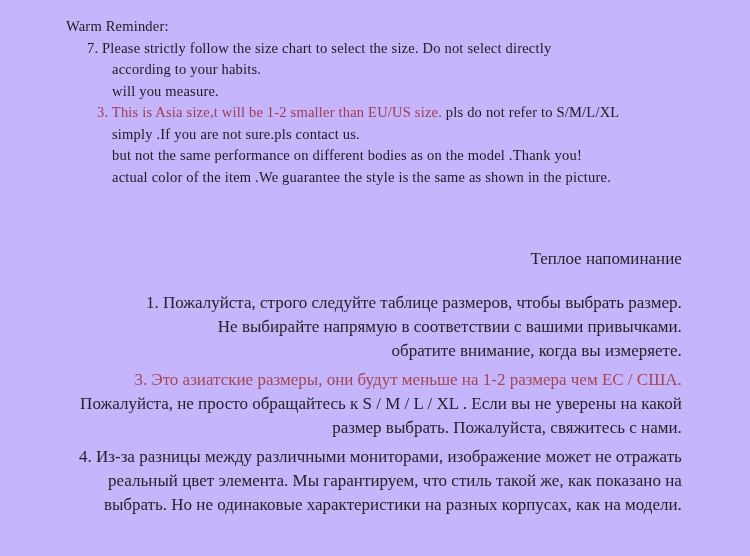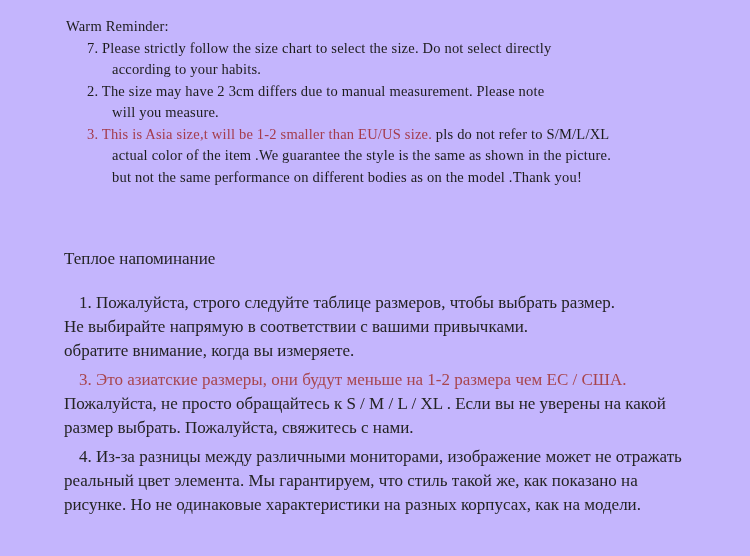--- a/index.html
+++ b/index.html
@@ -19,67 +19,67 @@
     color: #1c1c1c;
     font-size: 14.5px;
     line-height: 21.5px;
     letter-spacing: 0.2px;
     white-space: nowrap;
   }
   .en-block .ln        { white-space: nowrap; }
   .en-block .ln-title  { margin-left: 66px; }
   .en-block .ln-num    { margin-left: 87px; }
   .en-block .ln-cont   { margin-left: 112px; }
-  .en-red  { color: #a43c4c; }
+  .en-red  { color: #a43c4c; margin-left: 10px; }
 
   
   .ru-block {
     position: absolute;
     top: 247px;
     left: 64px;
     color: #242424;
     font-size: 17px;
     line-height: 24px;
     white-space: nowrap;
   }
-  .ru-block .ln      { white-space: nowrap; }
+  .ru-block .ln      { white-space: nowrap; text-align: right; }
   .ru-block .ln-num  { margin-left: 15px; margin-top: 20px; }
   .ru-block .gap     { margin-top: 5px; }
   .ru-red { color: #a8454d; }
 </style>
 </head>
 <body>
 
 <div class="page">
 
   <div class="en-block">
     <div class="ln ln-title">Warm Reminder:</div>
 
     <div class="ln ln-num">7. Please strictly follow the size chart to select the size. Do not select directly</div>
     <div class="ln ln-cont">according to your habits.</div>
 
-    <div class="ln ln-num">2. The size may have 2 3cm differs due to manual measurement. Please note</div>
     <div class="ln ln-cont">will you measure.</div>
 
     <div class="ln ln-num"><span class="en-red">3. This is Asia size,t will be 1-2 smaller than EU/US size.</span><span> pls do not refer to S/M/L/XL</span></div>
+    <div class="ln ln-cont">simply .If you are not sure.pls contact us.</div>
 
+    <div class="ln ln-cont">but not the same performance on different bodies as on the model .Thank you!</div>
     <div class="ln ln-cont">actual color of the item .We guarantee the style is the same as shown in the picture.</div>
-    <div class="ln ln-cont">but not the same performance on different bodies as on the model .Thank you!</div>
   </div>
 
   <div class="ru-block">
     <div class="ln">Теплое напоминание</div>
 
     <div class="ln ln-num">1. Пожалуйста, строго следуйте таблице размеров, чтобы выбрать размер.</div>
     <div class="ln">Не выбирайте напрямую в соответствии с вашими привычками.</div>
 
     <div class="ln">обратите внимание, когда вы измеряете.</div>
 
     <div class="ln ln-num gap ru-red">3. Это азиатские размеры, они будут меньше на 1-2 размера чем ЕС / США.</div>
     <div class="ln">Пожалуйста, не просто обращайтесь к S / M / L / XL . Если вы не уверены на какой</div>
     <div class="ln">размер выбрать. Пожалуйста, свяжитесь с нами.</div>
 
     <div class="ln ln-num gap">4. Из-за разницы между различными мониторами, изображение может не отражать</div>
     <div class="ln">реальный цвет элемента. Мы гарантируем, что стиль такой же, как показано на</div>
-    <div class="ln">рисунке. Но не одинаковые характеристики на разных корпусах, как на модели.</div>
+    <div class="ln">выбрать. Но не одинаковые характеристики на разных корпусах, как на модели.</div>
   </div>
 
 </div>
 
 </body></html>

